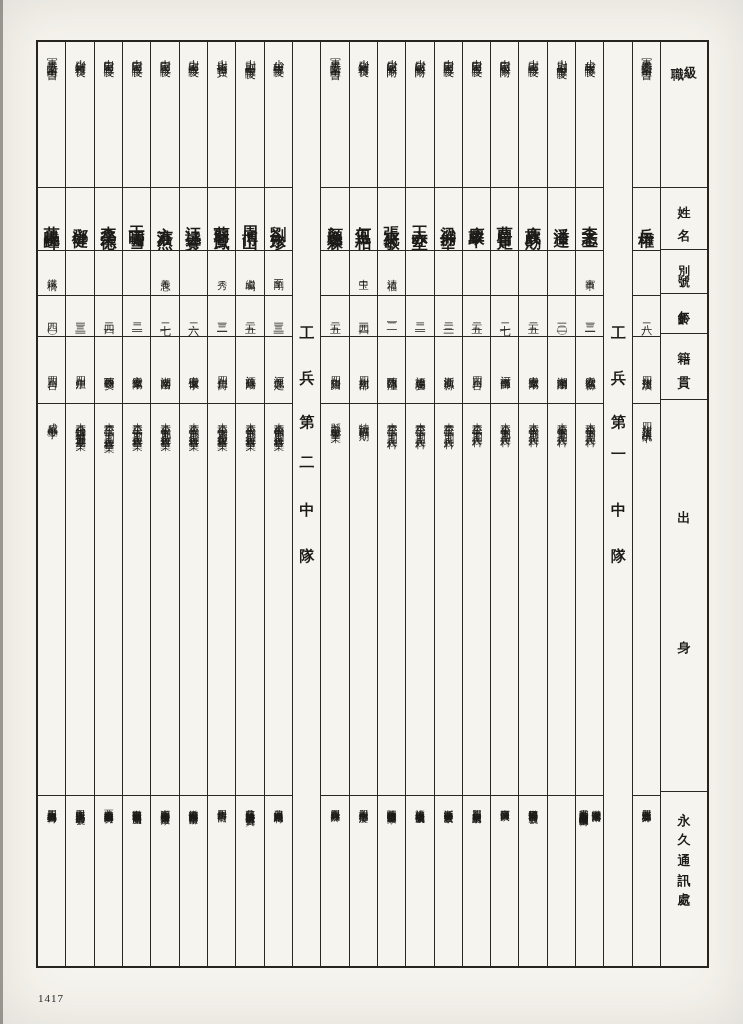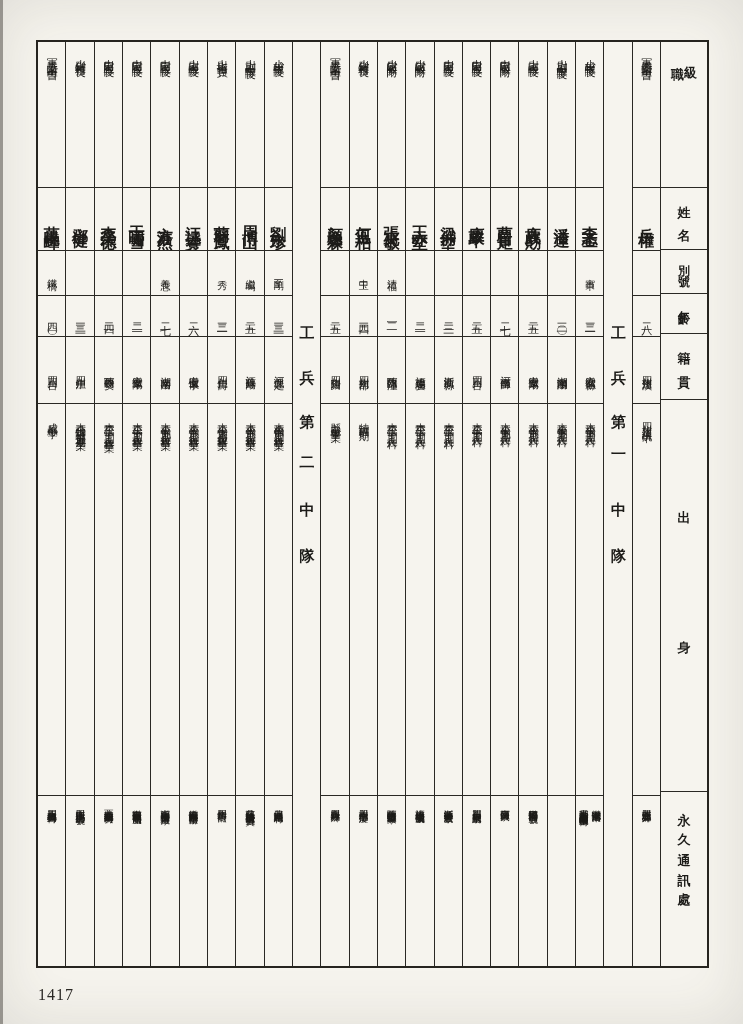--- a/index.html
+++ b/index.html
@@ -56,21 +56,21 @@
   .header-col .cell{align-items:flex-start;box-sizing:border-box;}
   .hc-rank{padding-top:14px;}   .hl-rank{font-size:13px;font-weight:bold;letter-spacing:92px;}
   .hc-name{padding-top:8px;}    .hl-name{font-size:13px;font-weight:bold;letter-spacing:22px;}
   .hc-alias{padding-top:5px;}   .hl-alias{font-size:12px;font-weight:bold;letter-spacing:10px;}
   .hc-age{padding-top:6px;}     .hl-age{font-size:12px;font-weight:bold;letter-spacing:3px;}
   .hc-origin{padding-top:8px;}  .hl-origin{font-size:13px;font-weight:bold;letter-spacing:24px;}
   .hc-bg{padding-top:100px;}    .hl-bg{font-size:13px;font-weight:bold;letter-spacing:130px;}
   .hc-addr{padding-top:10px;}   .hl-addr{font-size:13px;font-weight:bold;letter-spacing:20px;}
   .page-number{
     position:absolute;left:38px;bottom:20px;
-    font-size:16px;letter-spacing:1px;color:#2a2824;
+    font-size:11px;letter-spacing:1px;color:#2a2824;
     font-family:"Liberation Serif","DejaVu Serif",serif;
   }
 </style>
 </head>
 <body>
 
 <div class="page">
   <div class="scan-edge"></div>
 
   <div class="table-frame" id="roster-table">

